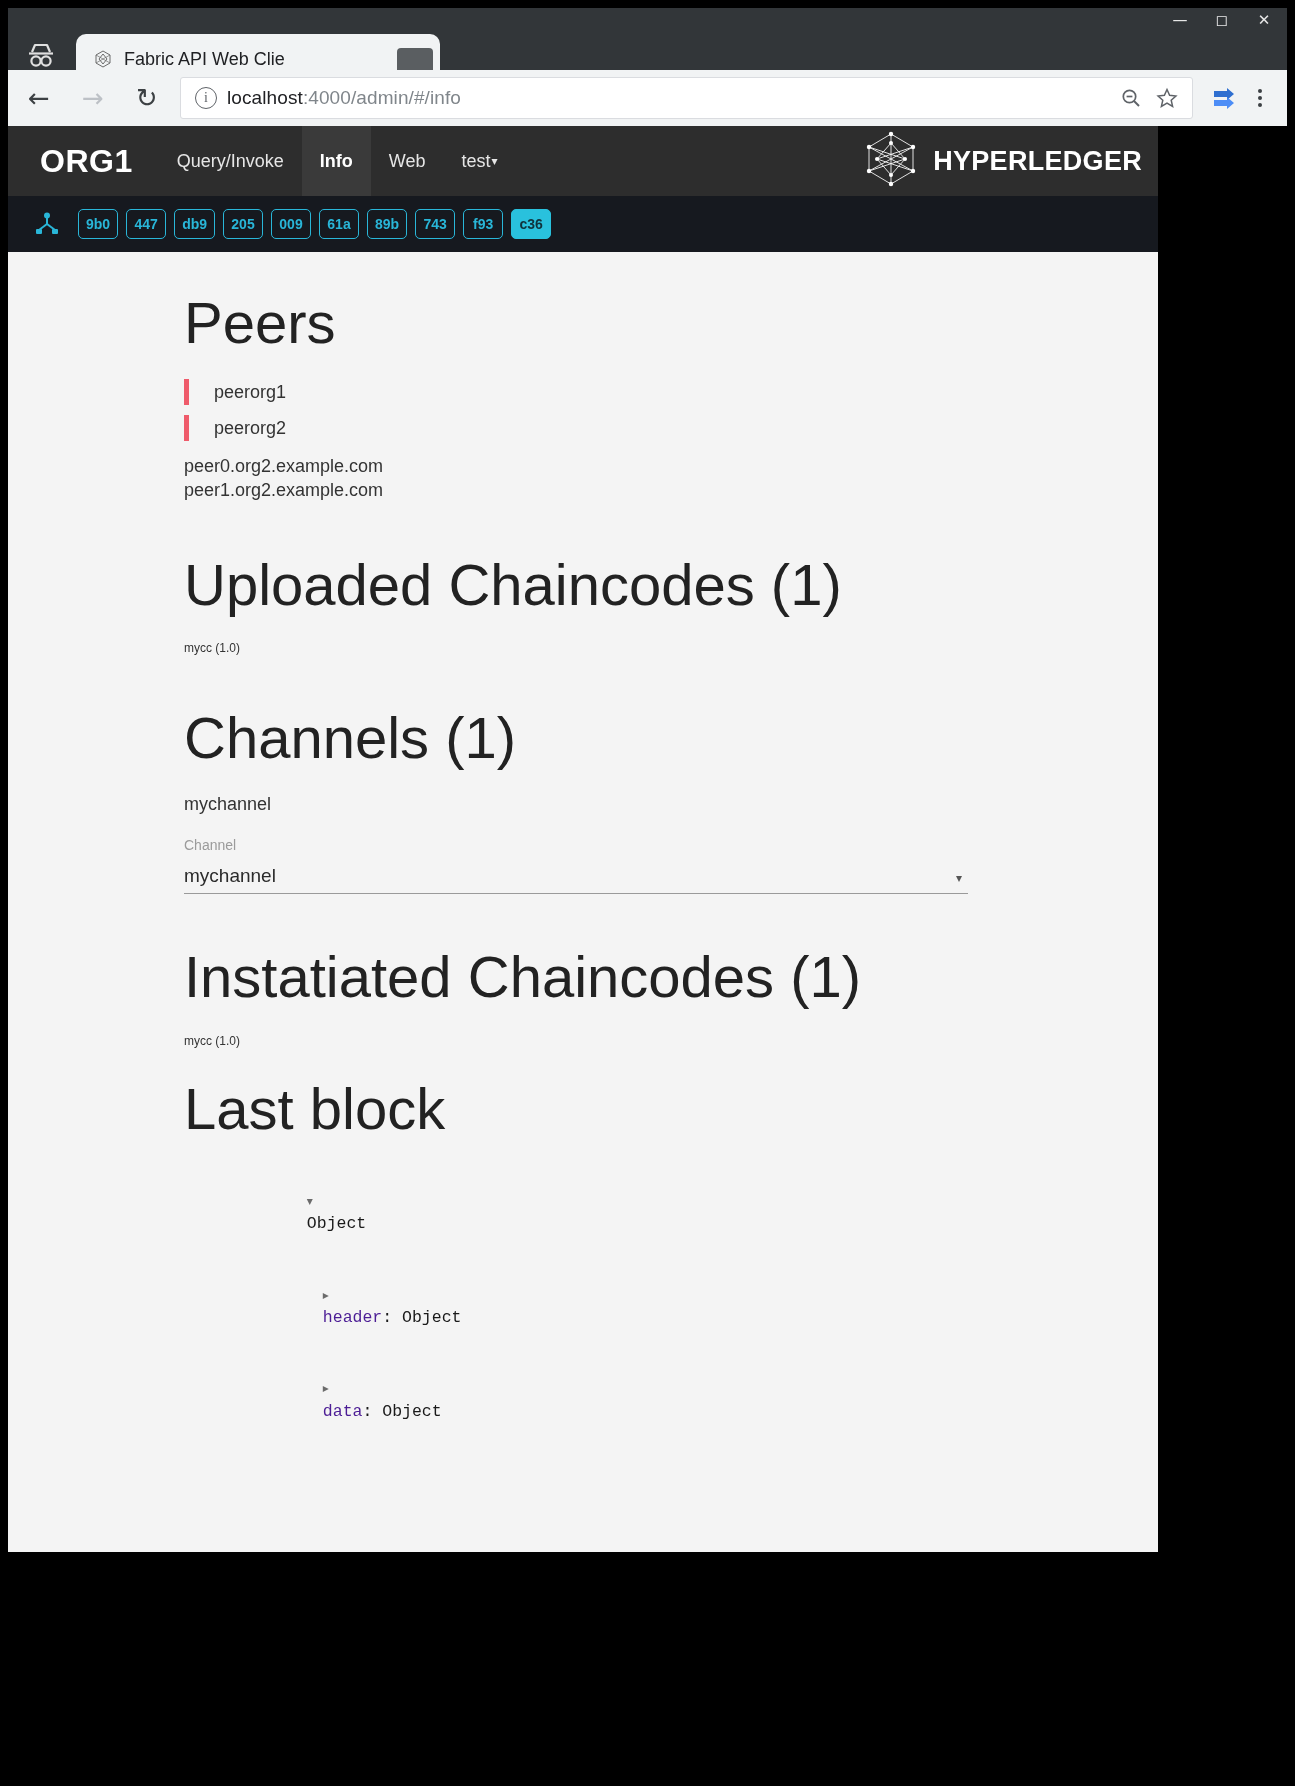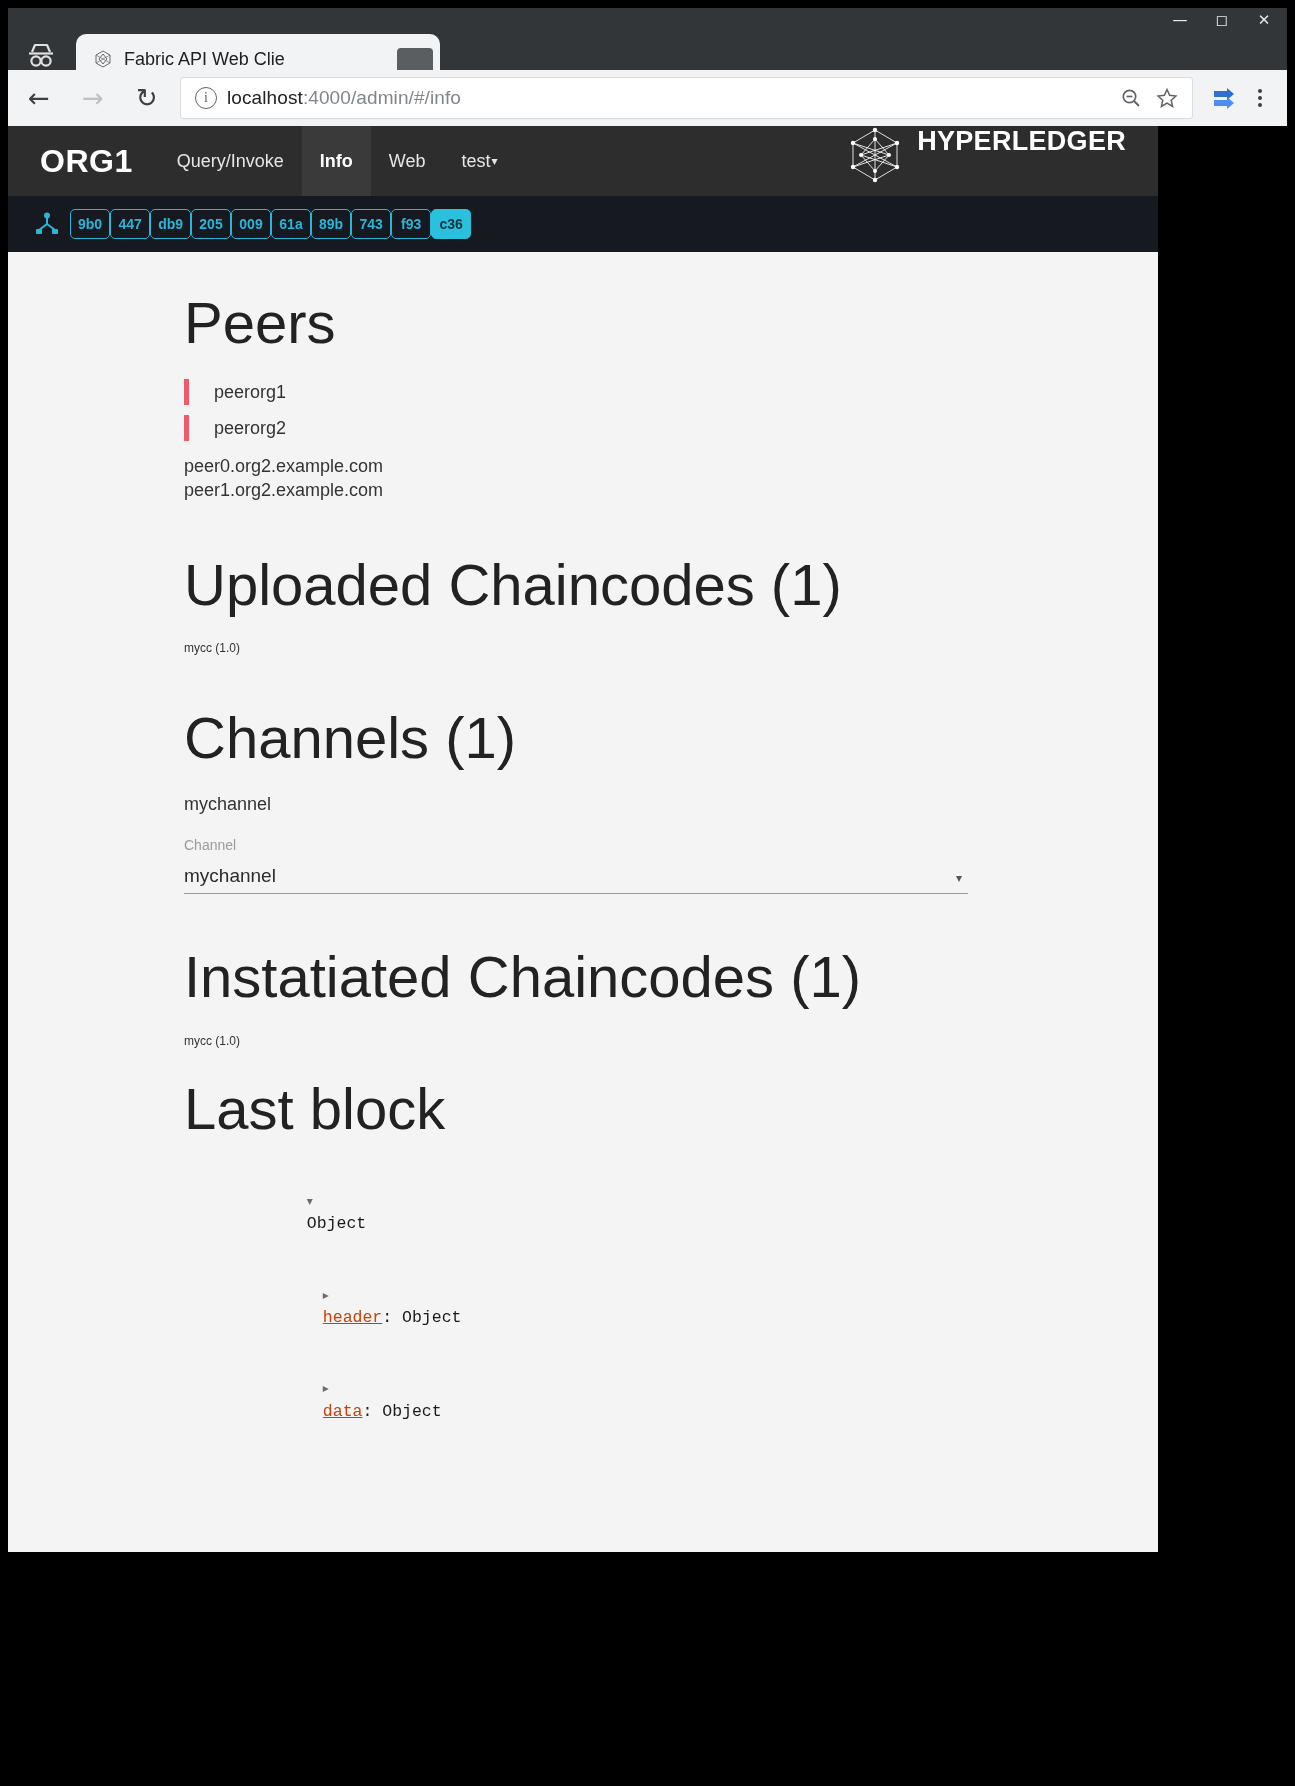--- a/index.html
+++ b/index.html
@@ -131,29 +131,29 @@
     font-size: 32px; font-weight: bold; color: #fff; letter-spacing: .5px;
   }
   .navlinks { display: flex; align-items: stretch; margin-left: 8px; }
   .navlink {
     display: flex; align-items: center; padding: 0 18px;
     font-size: 18px; color: #e6e6e6;
   }
   .navlink.active { background: #3a3a3a; color: #fff; font-weight: bold; }
   .navspacer { flex: 1 1 auto; }
   .hyperledger {
-    display: flex; gap: 12px; padding-right: 32px;
+    display: flex; align-items: center; gap: 12px; padding-right: 16px;
   }
   .hl-text { font-size: 27px; font-weight: bold; color: #fff; letter-spacing: .3px; }
 
   
   .blockbar {
     height: 56px; background: #16191f;
     display: flex; align-items: center;
-    padding: 0 0 0 24px; gap: 0;
+    padding: 0 0 0 24px; gap: 8px;
   }
   .blockbar-icon {
     width: 30px; height: 30px; margin-right: 8px;
     display: flex; align-items: center; justify-content: center;
   }
   .chip {
     min-width: 40px; height: 30px;
     border: 1px solid #29b6d8;
     border-radius: 5px;
     color: #29b6d8;
@@ -200,21 +200,21 @@
     font-family: "DejaVu Sans", sans-serif;
   }
 
   
   .jsontree {
     font-family: "Liberation Mono", monospace;
     font-size: 16.5px; line-height: 1.42; color: #1a1a1a;
   }
   .jt-row { white-space: pre; }
   .jt-arrow { color: #6b6b6b; font-size: 12px; font-family: "DejaVu Sans", sans-serif; }
-  .jt-key { color: #c2410c; text-decoration: underline; }
+  .jt-key { color: #4c1d95; }
   .jt-type { color: #1a1a1a; }
 </style>
 </head>
 <body>
 
 <div class="screen">
 
   <div class="chrome">
 
     <div class="winctl">

